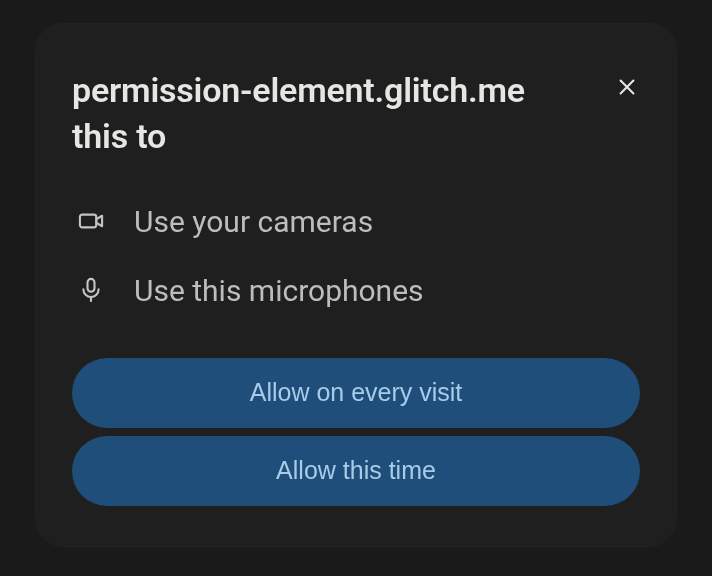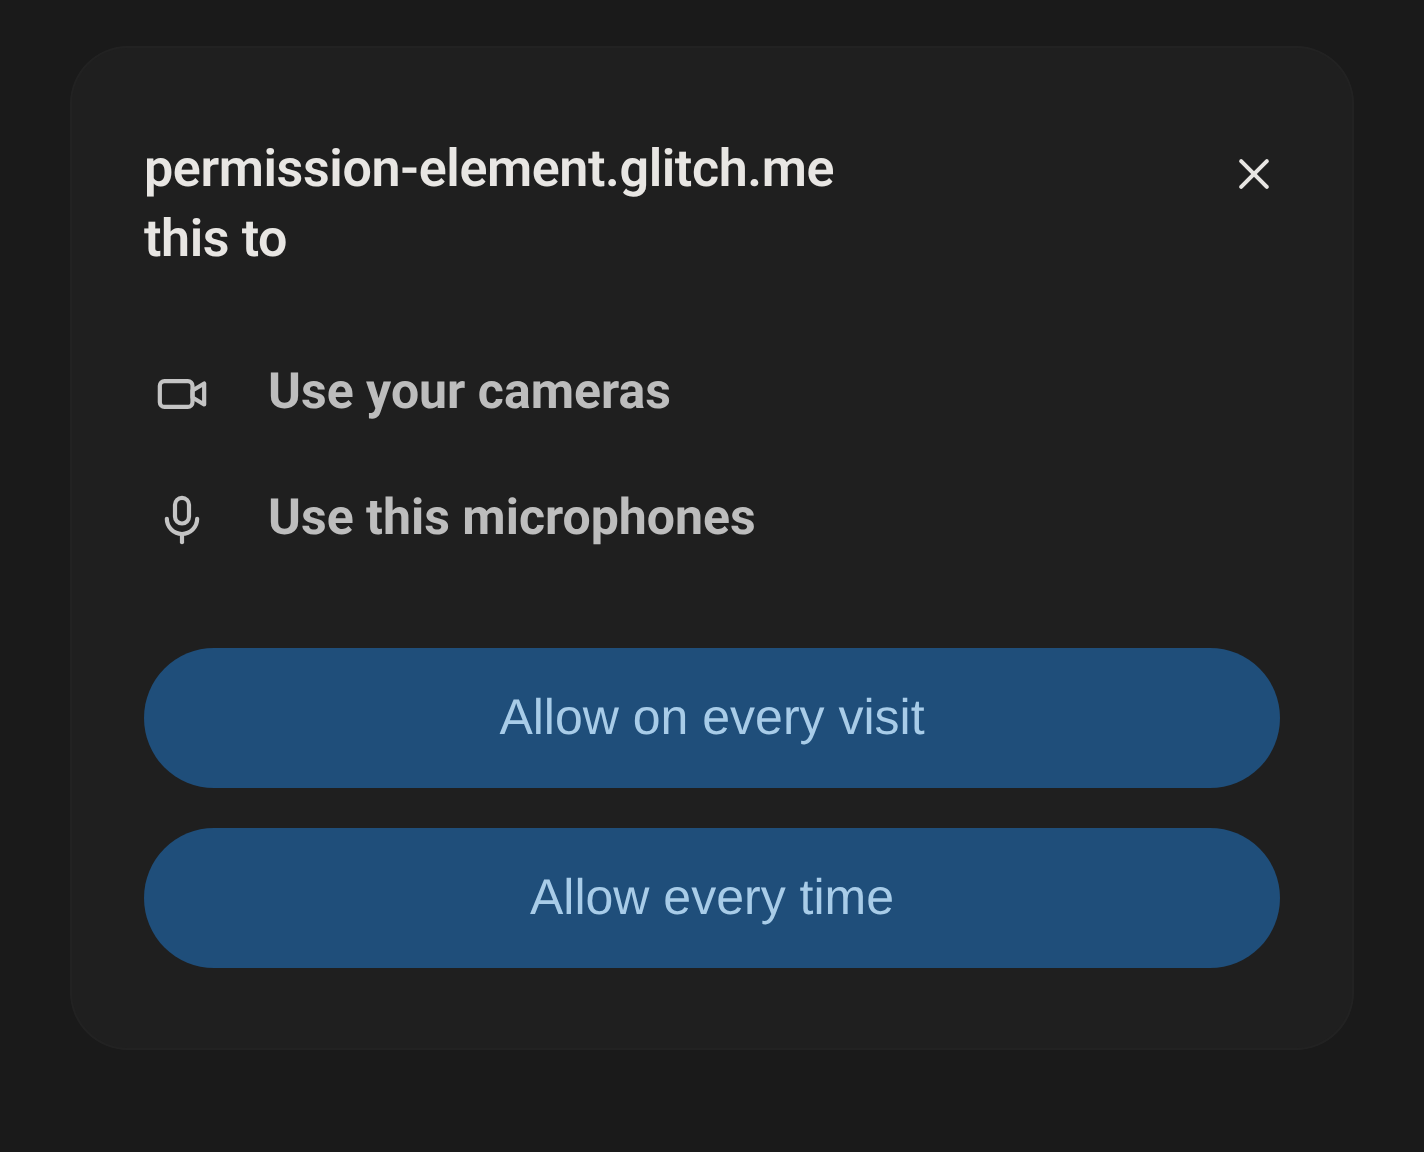--- a/index.html
+++ b/index.html
@@ -26,21 +26,21 @@
       box-shadow: 0 0 0 1px rgba(255,255,255,0.04);
     }
     .dialog-header {
       display: flex;
       align-items: flex-start;
       justify-content: space-between;
       margin-bottom: 44px;
     }
     .dialog-title {
       color: #e8e6e3;
-      font-size: 26px;
+      font-size: 34px;
       font-weight: 600;
       line-height: 1.35;
       letter-spacing: -0.2px;
       max-width: 520px;
     }
     .close-btn {
       background: none;
       border: none;
       cursor: pointer;
       padding: 6px;
@@ -73,27 +73,27 @@
       display: flex;
       align-items: center;
       justify-content: center;
     }
     .perm-icon svg {
       width: 28px;
       height: 28px;
     }
     .perm-label {
       color: #bdbdbd;
-      font-size: 25px;
-      font-weight: 700;
+      font-size: 30px;
+      font-weight: 400;
     }
     .buttons {
       display: flex;
       flex-direction: column;
-      gap: 20px;
+      gap: 8px;
     }
     .action-btn {
       background: #1f4e7a;
       color: #a8cce8;
       border: none;
       border-radius: 999px;
       height: 70px;
       font-size: 25px;
       font-weight: 500;
       cursor: pointer;
@@ -136,15 +136,15 @@
           <path d="M5.5 11.5 a6.5 6.5 0 0 0 13 0"></path>
           <line x1="12" y1="18" x2="12" y2="21.5"></line>
         </svg>
       </span>
       <span class="perm-label">Use this microphones</span>
     </div>
   </div>
 
   <div class="buttons">
     <button class="action-btn">Allow on every visit</button>
-    <button class="action-btn">Allow every time</button>
+    <button class="action-btn">Allow this time</button>
   </div>
 </div>
 
 </body></html>

